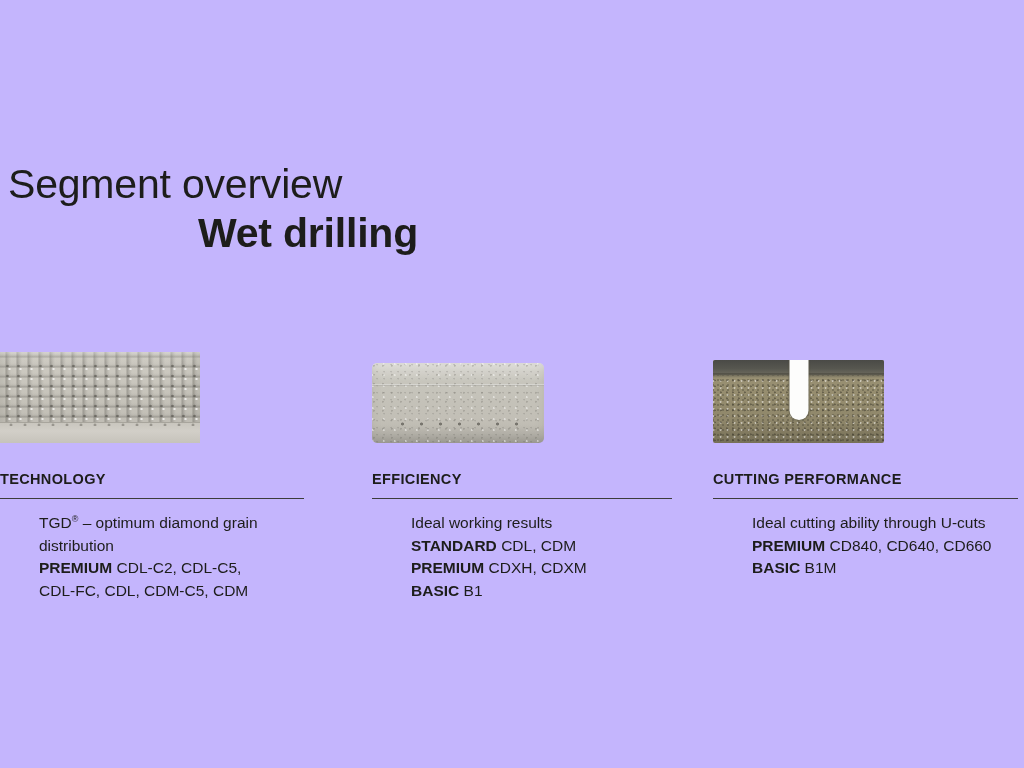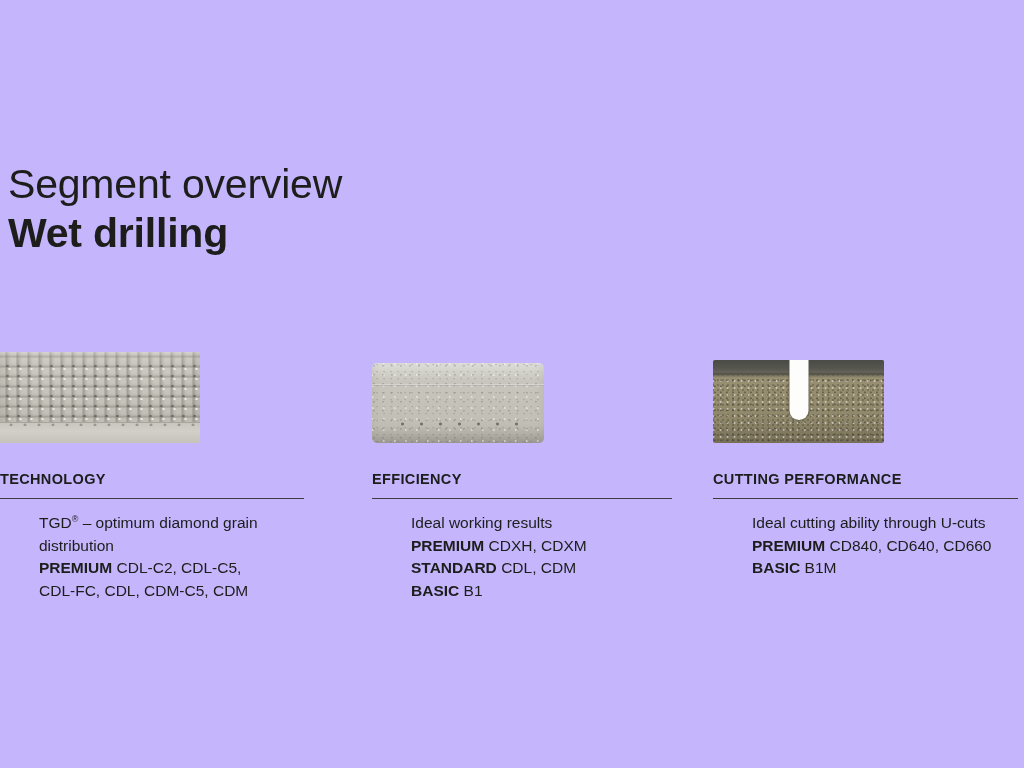--- a/index.html
+++ b/index.html
@@ -38,20 +38,21 @@
     color: #1d1d1b;
     white-space: nowrap;
   }
   .title-line2 {
     font-size: 41px;
     font-weight: 700;
     line-height: 50px;
     letter-spacing: -0.2px;
     color: #1d1d1b;
     white-space: nowrap;
+    text-align: center;
   }
 
   
   .col {
     position: absolute;
     top: 352px;
   }
   .col-1 { left: 0px;   width: 304px; }
   .col-2 { left: 372px; width: 300px; }
   .col-3 { left: 713px; width: 305px; }
@@ -273,22 +274,22 @@
       <div class="seg-img seg2">
         <div class="speckle"></div>
         <div class="edge-line"></div>
         <div class="pores"></div>
       </div>
     </div>
     <div class="col-heading">EFFICIENCY</div>
     <div class="rule"></div>
     <div class="col-body">
       <p><span>Ideal working results</span></p>
+      <p><b>STANDARD</b> <span>CDL, CDM</span></p>
       <p><b>PREMIUM</b> <span>CDXH, CDXM</span></p>
-      <p><b>STANDARD</b> <span>CDL, CDM</span></p>
       <p><b>BASIC</b> <span>B1</span></p>
     </div>
   </div>
 
   <div class="col col-3">
     <div class="figure">
       <div class="seg-img seg3">
         <div class="grit"></div>
         <div class="top-band"></div>
         <div class="u-cut"></div>

